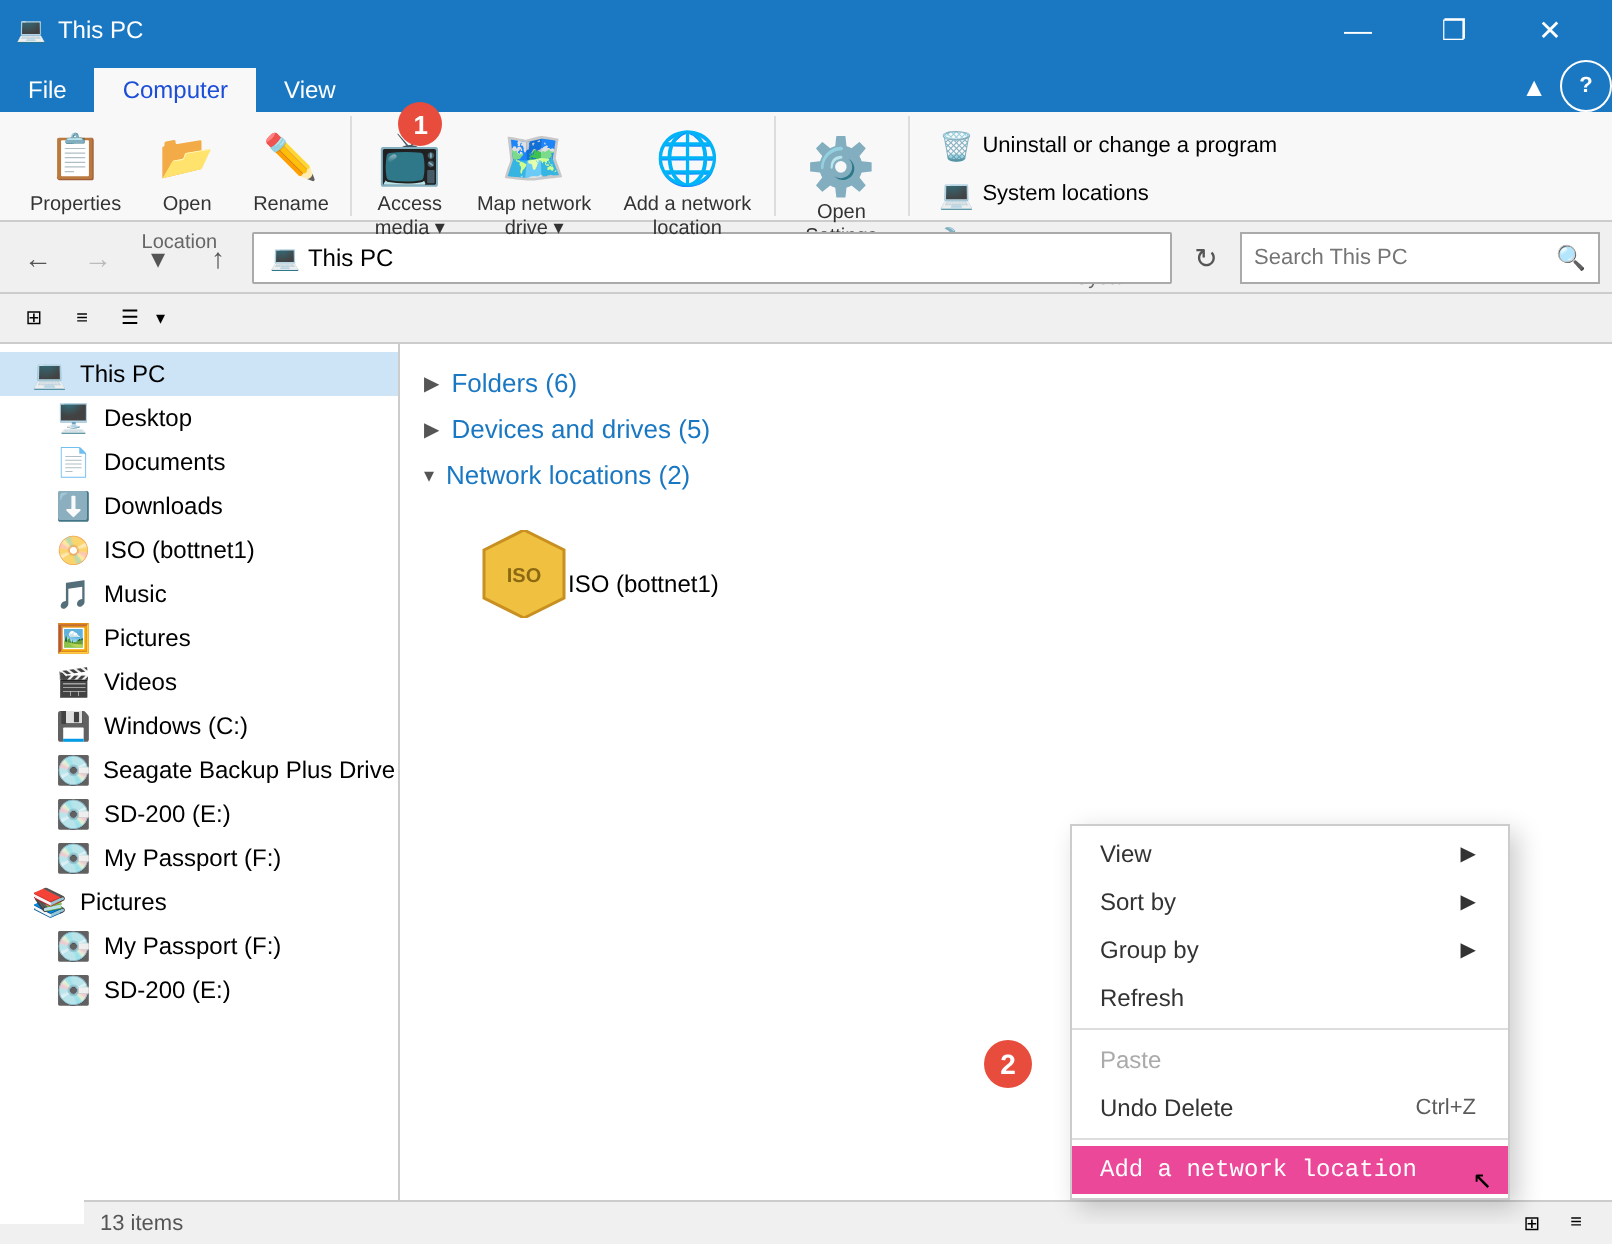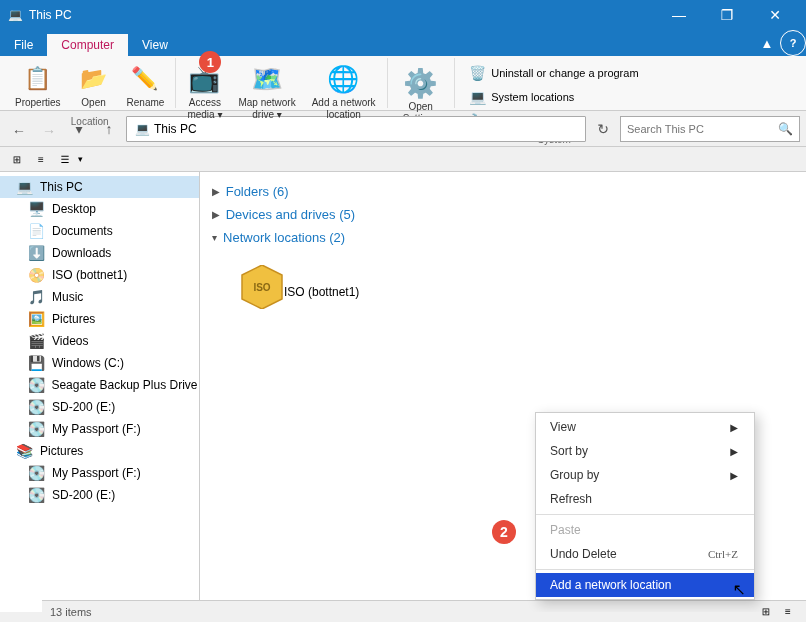--- a/index.html
+++ b/index.html
@@ -22,21 +22,21 @@
       background: transparent; border: none; color: white;
       font-size: 14px; cursor: pointer; display: flex; align-items: center; justify-content: center;
     }
 
     
     .ribbon { background: #f8f8f8; border-bottom: 1px solid #ccc; }
     .ribbon-tab {
       padding: 4px 14px; font-size: 12px; color: white; cursor: pointer;
       border: none; background: transparent;
     }
-    .ribbon-tab.active { background: #f8f8f8; color: #be185d; }
+    .ribbon-tab.active { background: #f8f8f8; color: #1d4ed8; }
     .ribbon-group {
       display: flex; flex-direction: column; align-items: stretch;
       border-right: 1px solid #ddd; padding: 0 4px;
     }
     .ribbon-group:last-child { border-right: none; }
     .ribbon-group-label {
       text-align: center; font-size: 10px; color: #666; padding: 2px 0 2px;
       margin-top: auto;
     }
     .ribbon-buttons { display: flex; align-items: flex-start; gap: 2px; flex: 1; }
@@ -146,25 +146,25 @@
       box-shadow: 4px 4px 12px rgba(0,0,0,0.2);
       min-width: 220px;
       z-index: 100;
       padding: 2px 0;
     }
     .ctx-item {
       display: flex; align-items: center; justify-content: space-between;
       padding: 5px 16px 5px 14px;
       cursor: pointer; font-size: 12px; color: #333;
     }
-    .ctx-item.highlighted { background: #1d4ed8; color: white; }
+    .ctx-item.highlighted { background: #ec4899; color: white; font-family: Liberation Mono, monospace; }
     .ctx-item .arrow { font-size: 10px; }
     .ctx-separator { height: 1px; background: #ddd; margin: 3px 0; }
     .ctx-disabled { color: #aaa; cursor: default; }
-    .ctx-shortcut { font-size: 11px; opacity: 0.8; font-family: Liberation Serif, serif; }
+    .ctx-shortcut { font-size: 11px; opacity: 0.8; }
 
     
     .status-bar {
       position: absolute; bottom: 0; left: 0; right: 0;
       height: 22px; background: #f0f0f0; border-top: 1px solid #ccc;
       display: flex; align-items: center; justify-content: space-between;
       padding: 0 8px; font-size: 11px; color: #555; margin-left: 42px;
     }
     .status-view-btns { display: flex; gap: 2px; }
     .status-view-btn {

